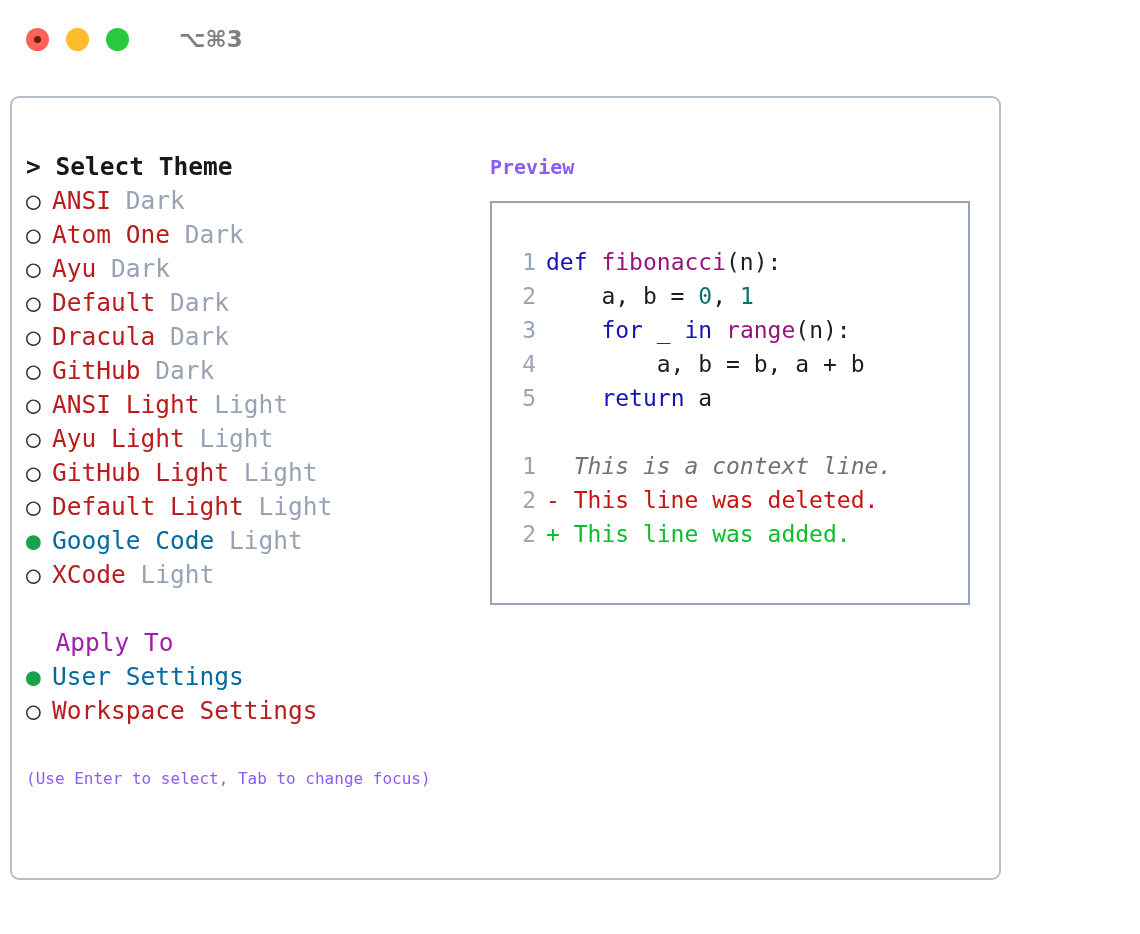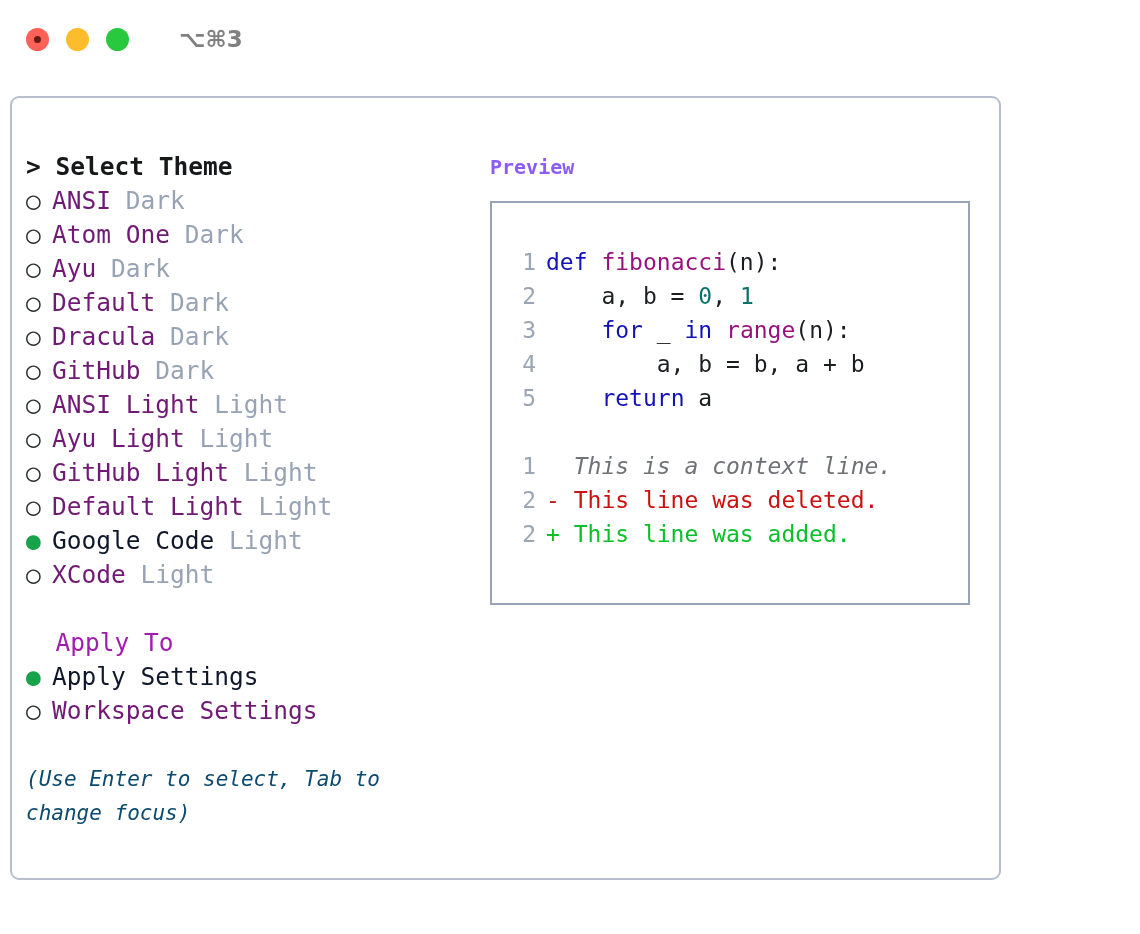--- a/index.html
+++ b/index.html
@@ -106,42 +106,41 @@
     color: #2a2d31;
     white-space: pre;
     display: block;
   }
   .bullet {
     display: inline-block;
     width: 26px;
     color: #2a2d31;
   }
   .bullet.sel { color: #17a34a; }
-  .opt.selected .name { color: #0f172a; }
-  .name { color: #701a75; }
+  .opt.selected .name { color: #0369a1; }
+  .name { color: #b91c1c; }
   .variant { color: #97a3b4; }
   .opt.selected .variant { color: #97a3b4; }
 
   .group-label {
     font-size: 24.5px;
     line-height: 34px;
     color: #a21caf;
     white-space: pre;
     display: block;
   }
 
   .spacer { height: 34px; }
 
   .hint {
     margin-top: 34px;
-    font-size: 21px;
-    line-height: 34px;
-    color: #0c4a6e;
+    font-size: 16px;
+    line-height: 34px;
+    color: #8b5cf6;
     width: 415px;
-    font-style: italic;
   }
 
   
   .right {
     position: absolute;
     left: 478px;
     top: 52px;
     width: 500px;
   }
   .preview-title {
@@ -214,21 +213,21 @@
             <div class="opt"><span class="bullet">○</span><span class="name">Default Light</span> <span class="variant">Light</span></div>
             <div class="opt selected"><span class="bullet sel">●</span><span class="name">Google Code</span> <span class="variant">Light</span></div>
             <div class="opt"><span class="bullet">○</span><span class="name">XCode</span> <span class="variant">Light</span></div>
           </div>
 
         <div class="spacer"></div>
 
         <div class="group-label">  Apply To</div>
 
         <div id="apply-list">
-            <div class="opt selected"><span class="bullet sel">●</span><span class="name">Apply Settings</span></div>
+            <div class="opt selected"><span class="bullet sel">●</span><span class="name">User Settings</span></div>
             <div class="opt"><span class="bullet">○</span><span class="name">Workspace Settings</span></div>
           </div>
 
         <div class="hint">(Use Enter to select, Tab to change focus)</div>
       </div>
 
       <div class="right">
         <div class="preview-title">Preview</div>
 
         <div class="preview-box">

